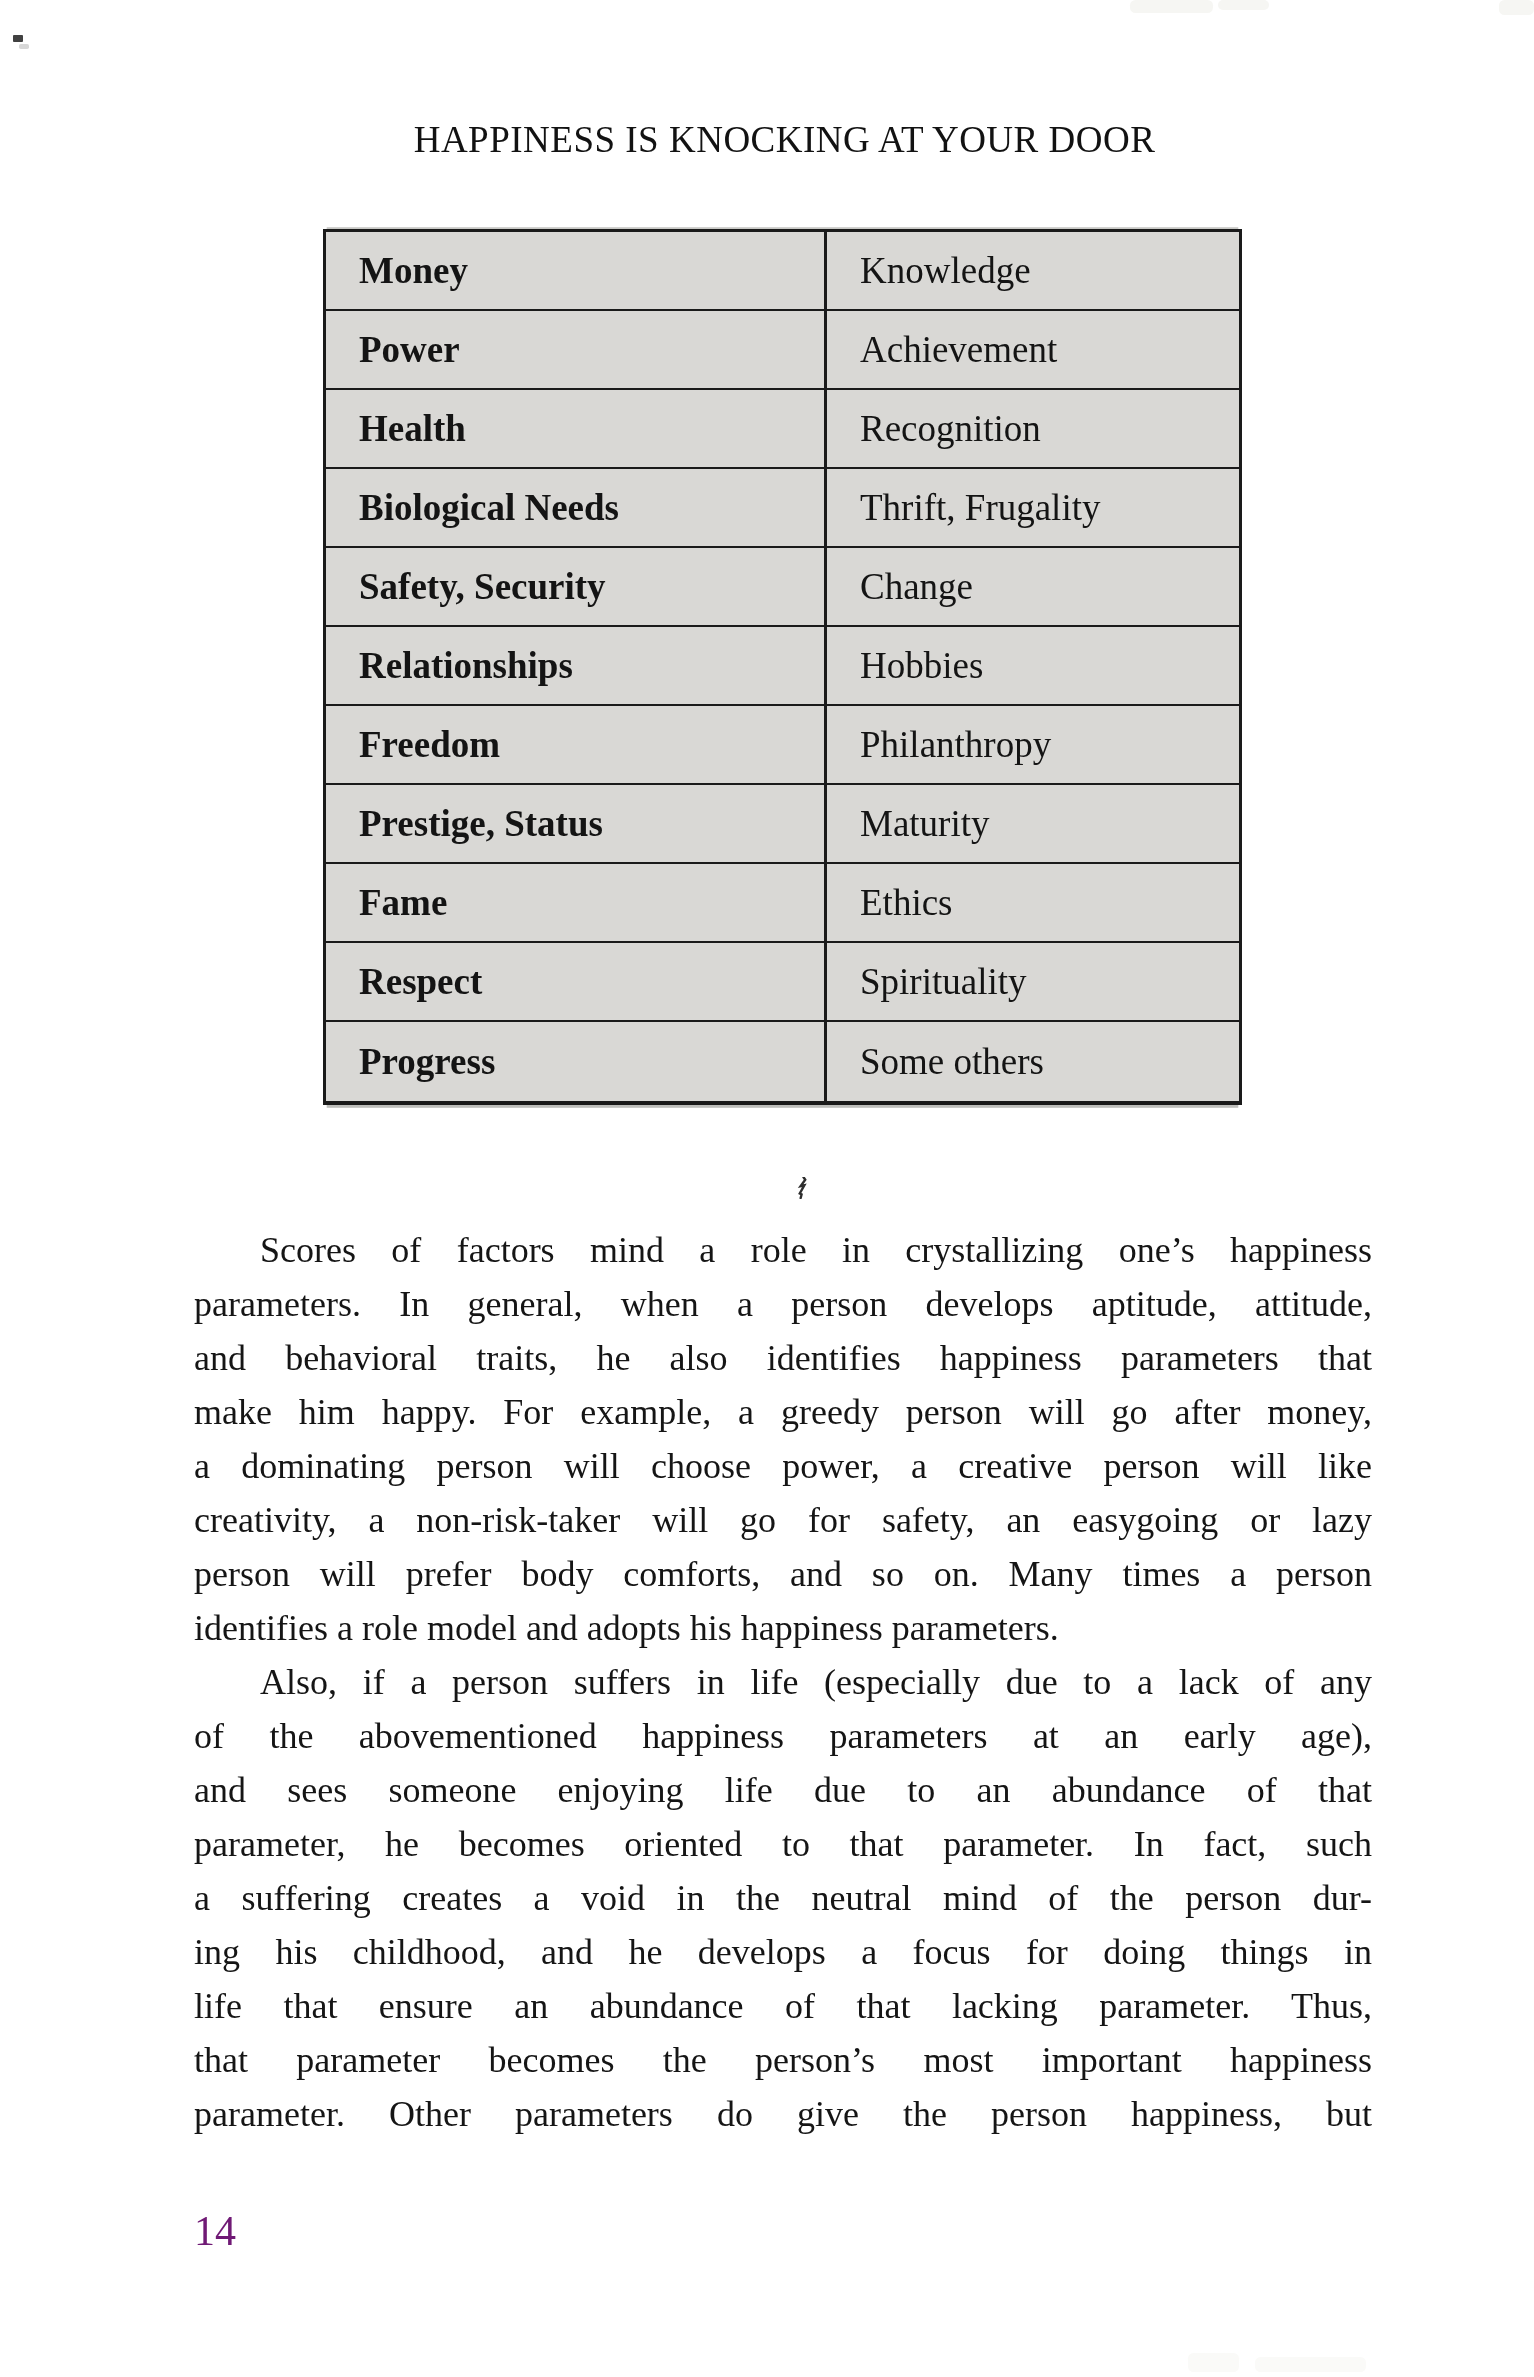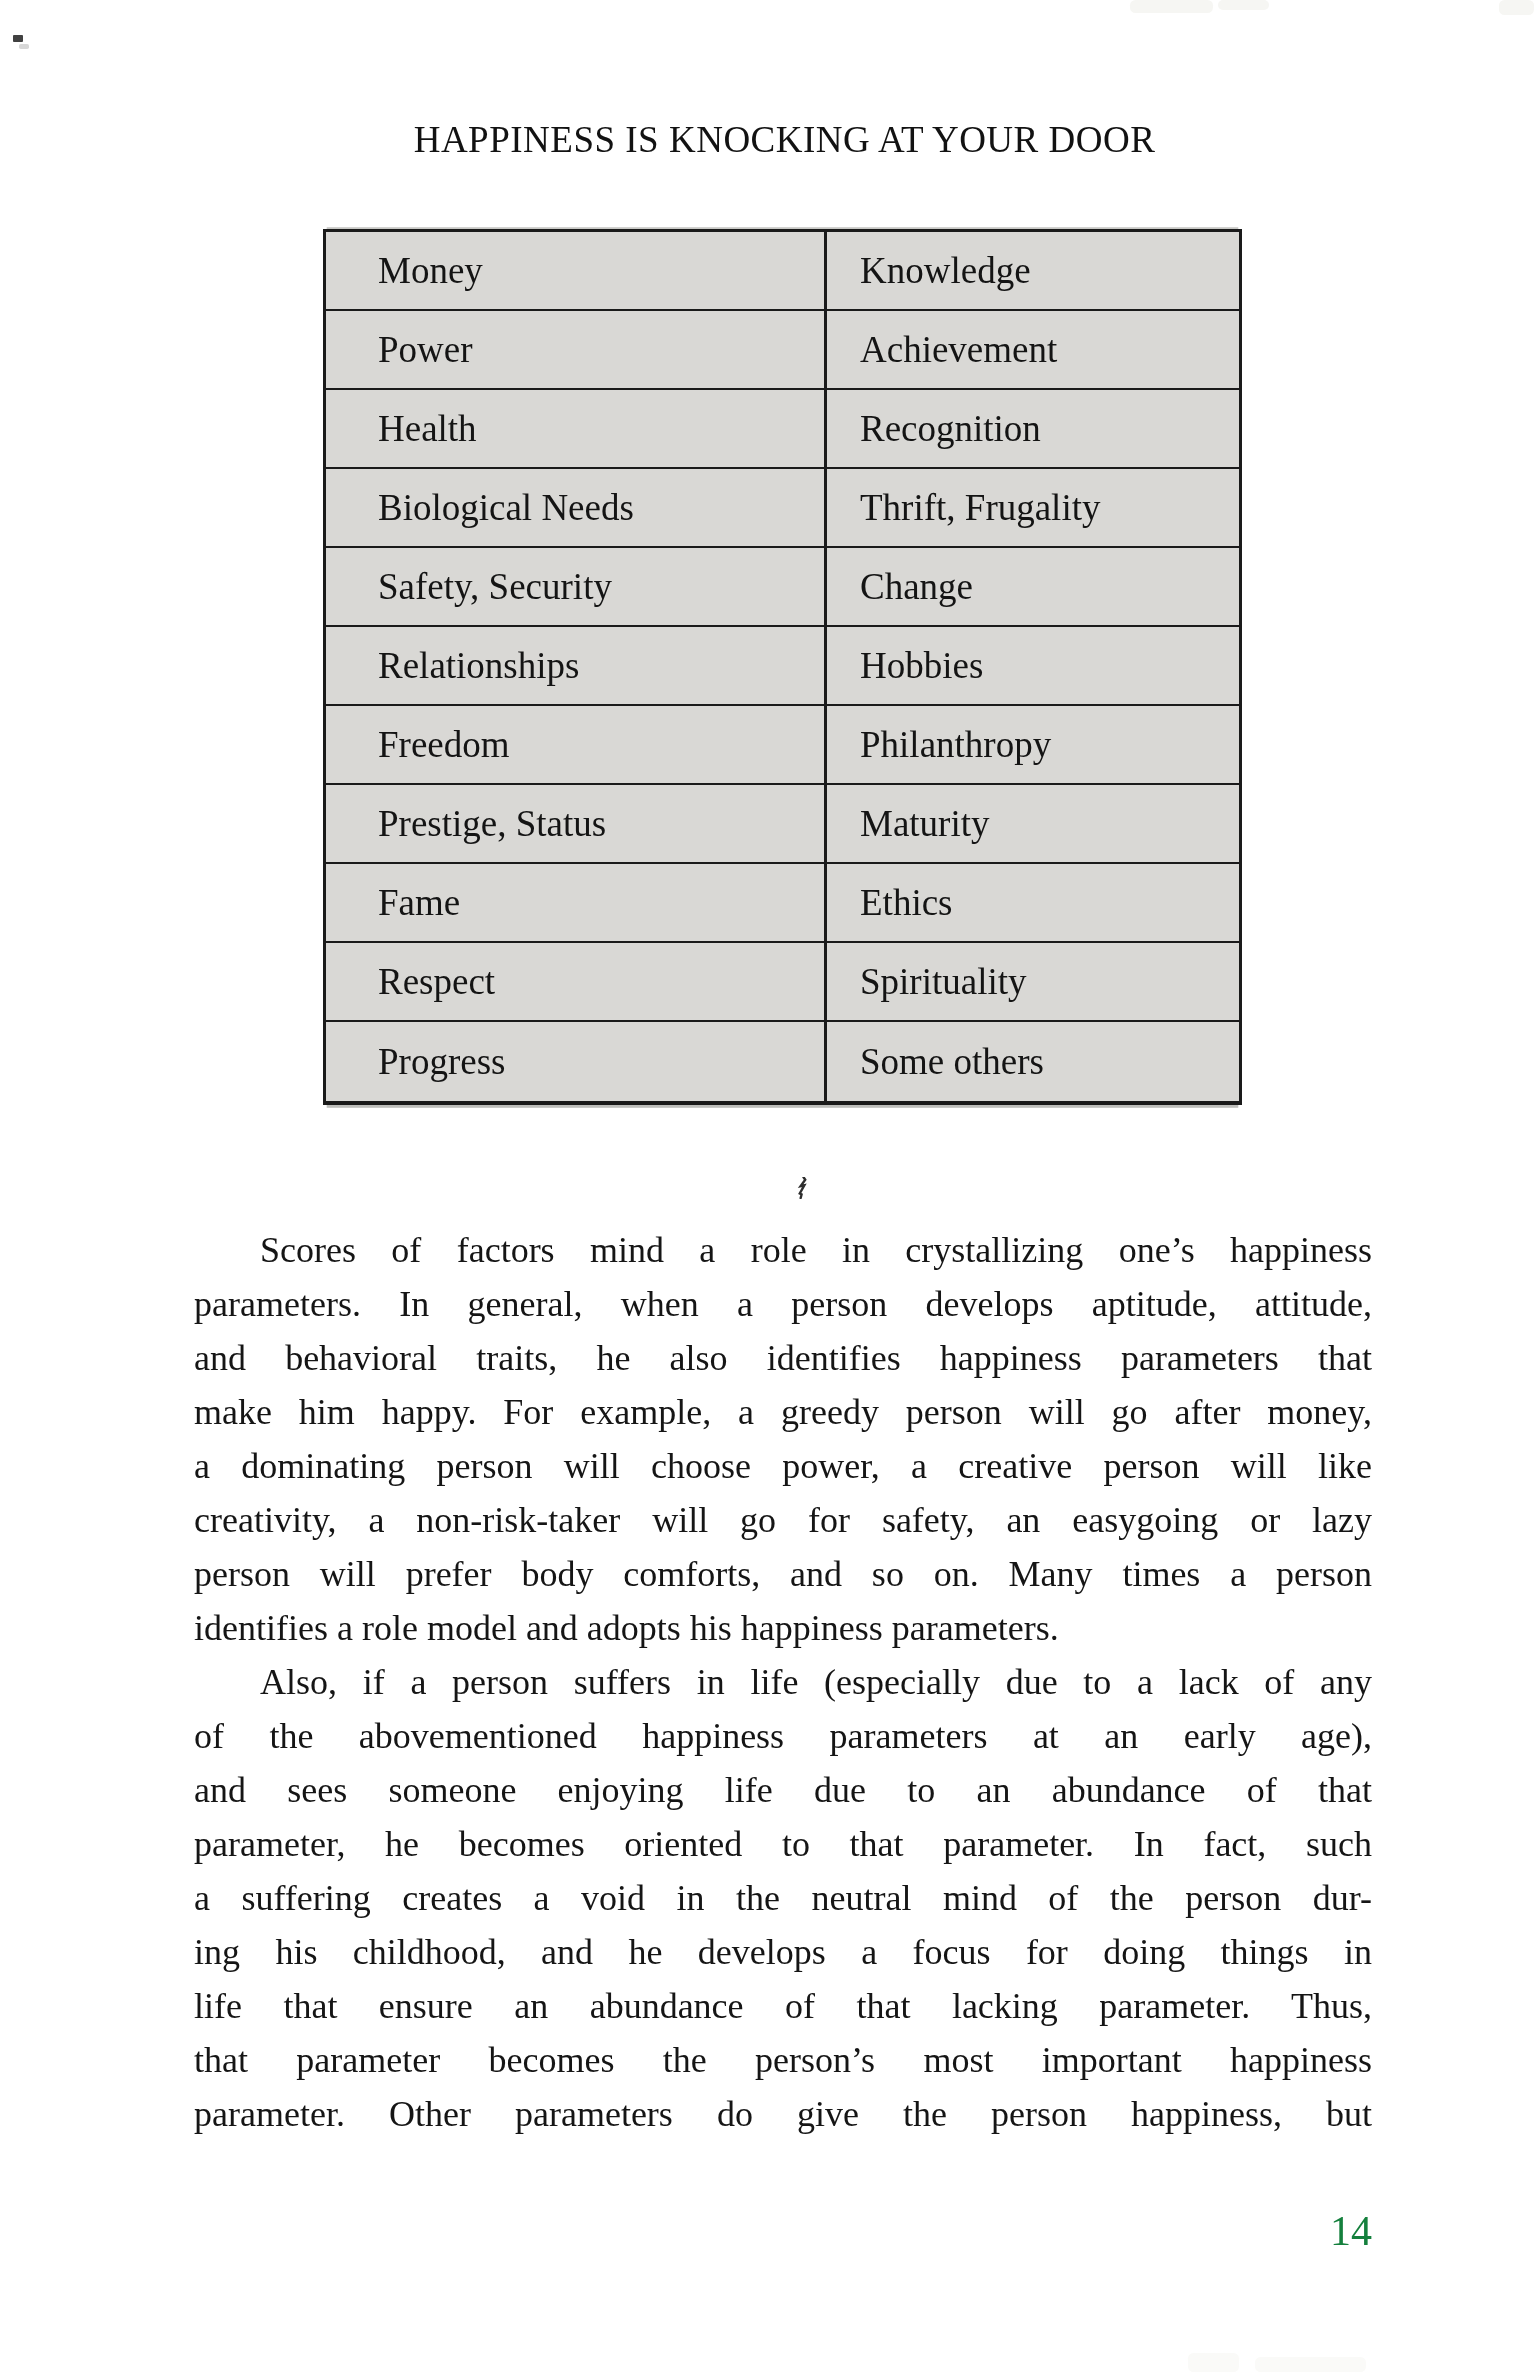--- a/index.html
+++ b/index.html
@@ -27,39 +27,39 @@
     position:absolute;top:229px;left:323px;width:913px;
     background:#d9d8d5;
     border:3.7px solid #1a1a1a;
     border-bottom-width:4.6px;
     box-shadow:0 -5.5px 0 -3.7px #c8c8c5, 0 6.5px 0 -3.7px #bdbdba;
   }
   .trow{display:flex;height:77px;align-items:center;border-bottom:2.8px solid #1a1a1a;}
   .trow:last-child{border-bottom:none;height:79px;}
   .tcell{font-size:37px;color:#141414;white-space:nowrap;overflow:visible;}
   .tcell.left{width:501px;align-self:stretch;display:flex;align-items:center;
-    padding-left:52px;border-right:3.7px solid #1a1a1a;box-sizing:border-box;}
+    padding-left:33px;border-right:3.7px solid #1a1a1a;box-sizing:border-box;font-weight:bold;}
   .tcell.right{flex:1;padding-left:33px;}
 
   
   .body-text{
     position:absolute;top:1223px;left:194px;width:1178px;
     font-size:36px;color:#151515;
   }
   .line{
     height:54px;line-height:54px;white-space:normal;
     text-align:justify;text-align-last:justify;
   }
   .line.nojustify{text-align:right;text-align-last:left;}
   .line.indent{padding-left:66px;}
 
   
   .page-number{
     position:absolute;top:2207px;left:194px;width:1178px;
-    text-align:right;font-size:42px;color:#15803d;
+    text-align:left;font-size:42px;color:#701a75;
   }
 
   
   .speck-a{position:absolute;left:13px;top:35px;width:10px;height:7.4px;background:#414141;border-radius:0.9px;}
   .speck-b{position:absolute;left:19.4px;top:44px;width:9.2px;height:4.6px;background:#d8d8d8;border-radius:1.8px;}
   .stray-mark{position:absolute;left:797px;top:1177px;width:11px;height:22px;}
   .smudge{position:absolute;background:#f6f6f3;border-radius:5.5px;}
   .smudge.s1{left:1130px;top:0;width:83px;height:13px;}
   .smudge.s2{left:1218px;top:0;width:51px;height:10px;}
   .smudge.s3{left:1499px;top:0;width:35px;height:14.8px;}

